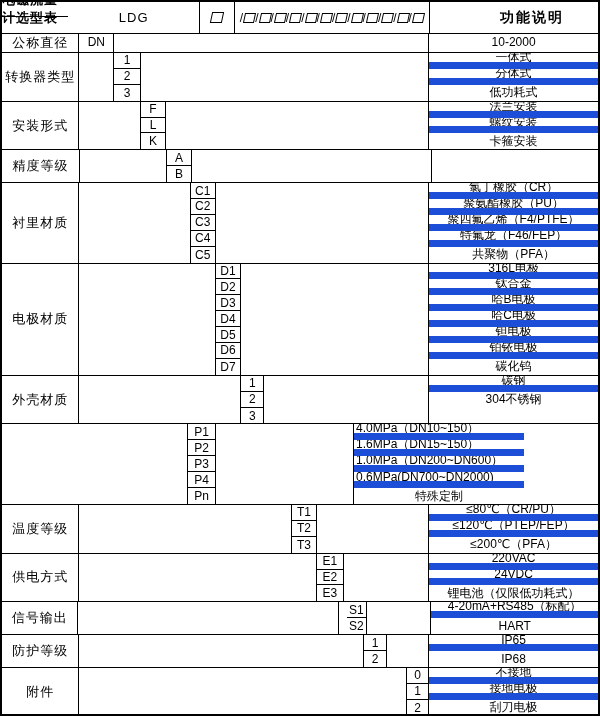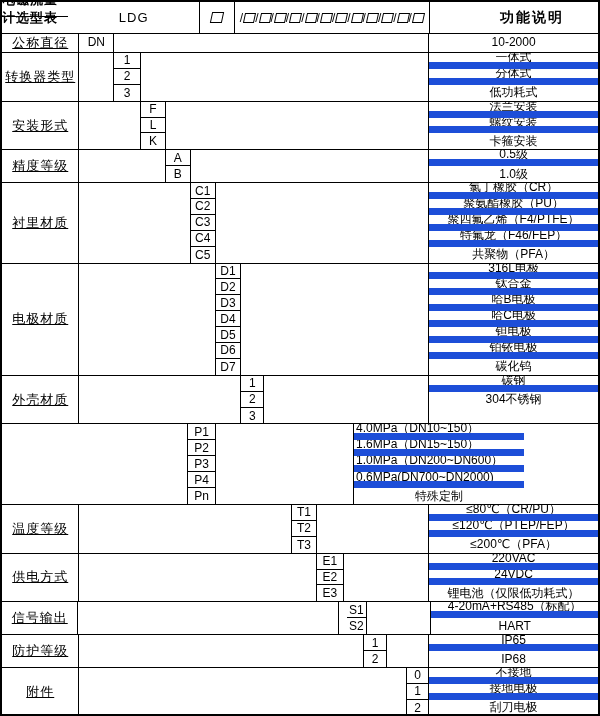--- a/index.html
+++ b/index.html
@@ -19,21 +19,21 @@
   .ldg-cell { width:88px; border-right:1px solid #000; display:flex; align-items:center; padding-left:7px; font-size:13px; letter-spacing:1px; }
   .fbox-cell { width:35px; border-right:1px solid #000; display:flex; align-items:center; justify-content:center; }
   .strip { flex:1; display:flex; align-items:center; justify-content:space-between; padding:0 5px; }
   .unit { display:flex; align-items:center; font-size:12px; }
   .sbox { display:inline-block; width:11px; height:10px; border:1px solid #000; transform:skewX(-12deg); margin-left:1px; }
   .fbox { display:inline-block; width:12px; height:11px; border:1px solid #000; transform:skewX(-12deg); }
   .hdr-right { width:170px; border-left:1px solid #000; display:flex; align-items:center; justify-content:center; font-size:14px; font-weight:600; letter-spacing:2px;padding-left:36px; }
   
   .band { display:flex; align-items:stretch; }
   .band + .band { border-top:1px solid #000; }
-  .label { width:78px; border-right:1px solid #000; display:flex; align-items:center; justify-content:center; font-size:13px; letter-spacing:1px; text-align:center;text-decoration:underline; }
+  .label { width:78px; border-right:1px solid #000; display:flex; align-items:center; justify-content:center; font-size:13px; letter-spacing:1px; text-align:center; }
   .spacer { border-right:1px solid #000; }
   .stack { display:flex; flex-direction:column; }
   .code-stack { border-right:1px solid #000; }
   .code-cell { height:15.9px; display:flex; align-items:center; justify-content:center; font-size:12px; border-bottom:1px solid #000; }
   .code-cell:last-child { border-bottom:none; }
   .desc-stack { width:170px; }
   .desc-cell { height:15.9px; display:flex; align-items:center; justify-content:center; font-size:12px; border-bottom:7px solid #1d4ed8; white-space:nowrap; overflow:hidden; }
   .desc-cell:last-child { border-bottom:none; }
   .desc-left { justify-content:flex-start; padding-left:2px; }
 </style>
@@ -145,24 +145,20 @@
         </div>
       </div>
       <div class="band">
         <div class="label">精度等级</div>
         <div class="spacer" style="width: 87px;"></div>
         <div class="stack code-stack" style="width: 25px;">
           <div class="code-cell">A</div>
           <div class="code-cell">B</div>
         </div>
         <div class="spacer" style="width: 240px;"></div>
-        <div class="stack desc-stack">
-          <div class="desc-cell">0.5级</div>
-          <div class="desc-cell">1.0级</div>
-        </div>
       </div>
       <div class="band">
         <div class="label">衬里材质</div>
         <div class="spacer" style="width: 112px;"></div>
         <div class="stack code-stack" style="width: 25px;">
           <div class="code-cell">C1</div>
           <div class="code-cell">C2</div>
           <div class="code-cell">C3</div>
           <div class="code-cell">C4</div>
           <div class="code-cell">C5</div>

